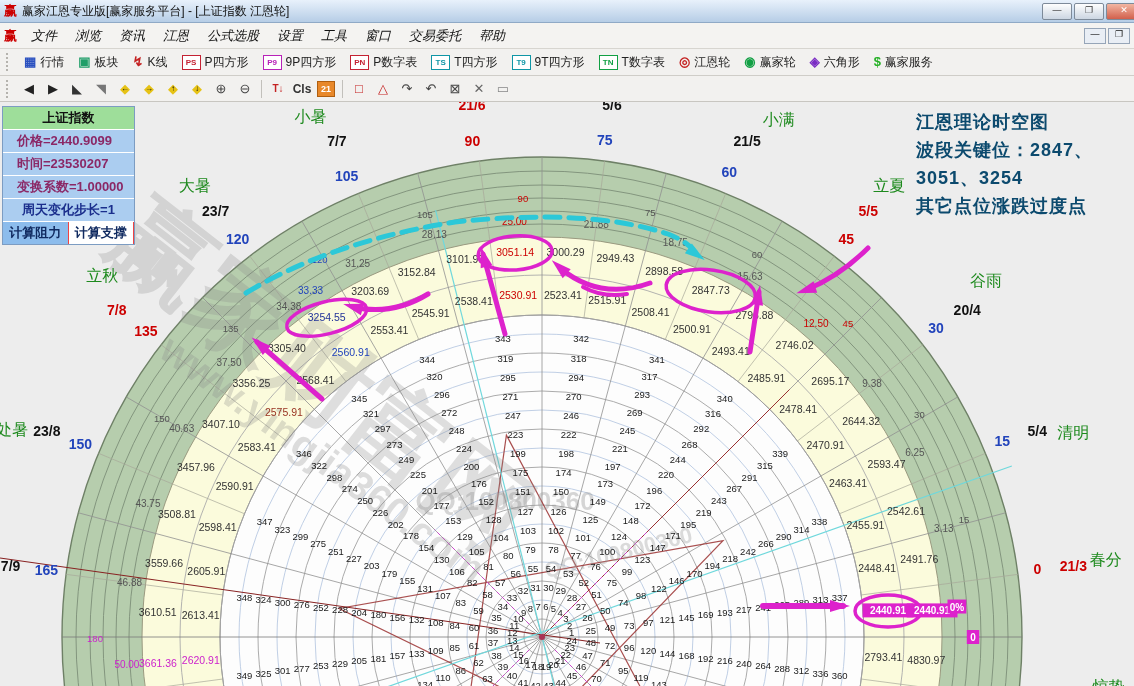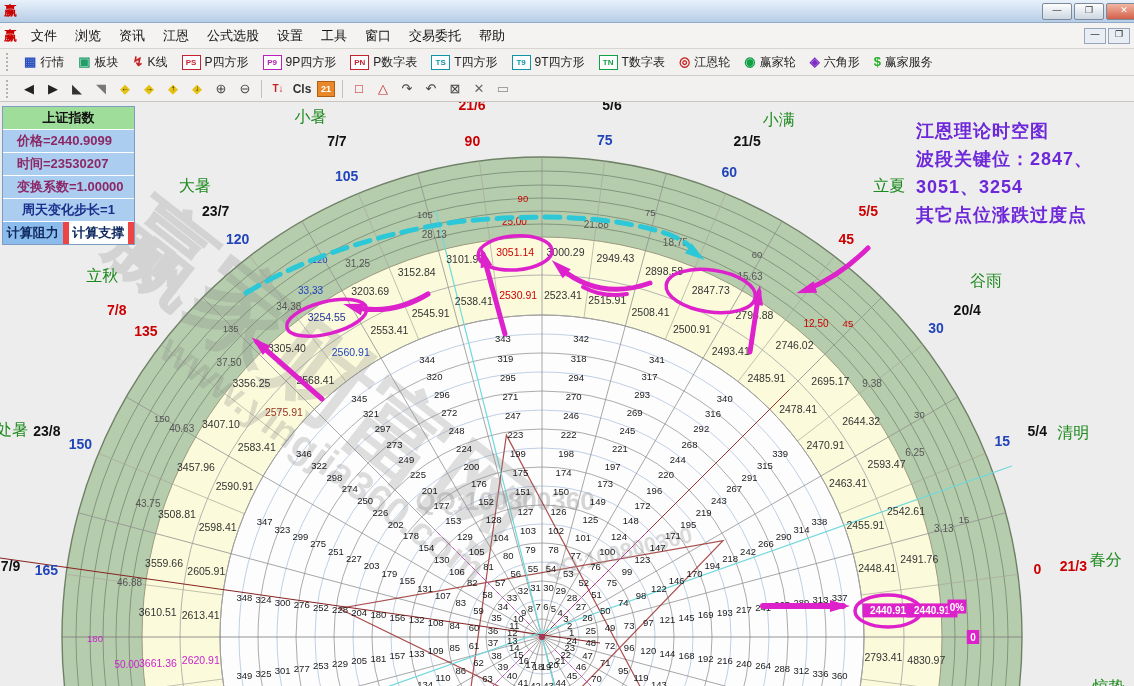--- a/index.html
+++ b/index.html
@@ -7,21 +7,21 @@
     font-family:"Liberation Sans",sans-serif;background:#ededed;}
   .titlebar{height:22px;background:linear-gradient(#e8f1fb,#b6cde6);display:flex;align-items:center;
     padding:0 4px;border-bottom:1px solid #8fa9c6;font-size:12px;color:#111;}
   .app-logo{color:#c00;font-weight:bold;font-size:13px;margin-right:5px;}
   .titlebar .spacer{flex:1;}
   .win-btn{width:28px;height:15px;border:1px solid #7d8a99;border-radius:2px;margin-left:2px;
     background:linear-gradient(#fefefe,#ccd6e2);font-size:9px;line-height:12px;text-align:center;color:#333;}
   .win-btn.close{background:linear-gradient(#f2b6a2,#d2604c);width:34px;margin-right:-12px;color:#fff;}
   .menubar{height:25px;background:#f4f3f1;border-bottom:1px solid #d7d5d0;display:flex;align-items:center;
     padding:0 4px;font-size:13px;color:#111;}
-  .menu-item{padding:12px 9px;cursor:default;}
+  .menu-item{padding:12px 9px;cursor:default;font-style:italic;}
   .mdi-btn{width:20px;height:14px;border:1px solid #96a5b8;background:#e9eef5;font-size:9px;
     line-height:11px;text-align:center;margin-left:2px;}
   .toolbar{height:26px;background:#f2f1ef;border-bottom:1px solid #cfcdc8;display:flex;align-items:center;
     font-size:12px;color:#222;padding:0 2px;}
   .grip{width:5px;height:18px;border-left:2px dotted #b5b3ae;margin:0 4px;}
   .tb-item{display:flex;align-items:center;gap:4px;padding:0 7px;height:22px;cursor:default;}
   .badge{display:inline-block;width:17px;height:13px;border:1px solid currentColor;font-size:8px;
     font-weight:bold;line-height:13px;text-align:center;background:#fff;}
   .glyph{font-size:13px;line-height:14px;}
   .drawbar{height:25px;background:#f2f1ef;border-bottom:1px solid #c8c6c1;display:flex;align-items:center;padding:0 2px;}
@@ -32,31 +32,32 @@
   .cal{width:16px;height:14px;background:#e8882a;color:#fff;font-size:9px;font-weight:bold;
     text-align:center;line-height:14px;border:1px solid #b05f10;}
   .main{position:relative;width:1134px;height:588px;background:#ededed;overflow:hidden;}
   #wheel{position:absolute;left:0;top:0;}
   .info-panel{position:absolute;left:2px;top:4px;width:131px;font-size:13px;font-weight:bold;
     border:1px solid #7c9cc2;background:#dde8f4;}
   .info-head{background:#9ede9a;color:#111;text-align:center;padding:2px 4px;border-bottom:1px solid #fff;}
   .info-row{background:#abcdf0;color:#8b2866;padding:2px 14px;border-bottom:1px solid #fff;white-space:nowrap;overflow:hidden;}
   .info-row.alt{color:#1a2e8c;text-align:center;}
   .info-btns{display:flex;}
-  .info-btn{flex:1;text-align:center;padding:2px 0;color:#102a60;background:#8cbcec;border-right:6px solid #ef4444;cursor:default;}
+  .info-btn{flex:1;text-align:center;padding:2px 0;color:#102a60;background:#8cbcec;border-right:1px solid #ef4444;cursor:default;}
   .info-btn.green{background:#ffffff;}
-  .annotation{position:absolute;left:916px;top:6px;color:#6d28d9;font-size:18px;line-height:28px;
-    font-weight:bold;letter-spacing:1px;white-space:nowrap;margin-top:9px;}
+  .annotation{position:absolute;left:916px;top:6px;color:#0c4a6e;font-size:18px;line-height:28px;
+    font-weight:bold;letter-spacing:1px;white-space:nowrap;}
   text{font-family:"Liberation Sans",sans-serif;}
 </style>
 </head>
 <body>
 
 <div class="titlebar">
   <span class="app-logo">赢</span>
+  <span>赢家江恩专业版[赢家服务平台] - [上证指数 江恩轮]</span>
   <span class="spacer"></span>
   <span class="win-btn">—</span>
   <span class="win-btn">❐</span>
   <span class="win-btn close">✕</span>
 </div>
 
 <div class="menubar">
   <span class="app-logo">赢</span>
   <span id="menu-items" style="display:flex;">
       <span class="menu-item">文件</span>

